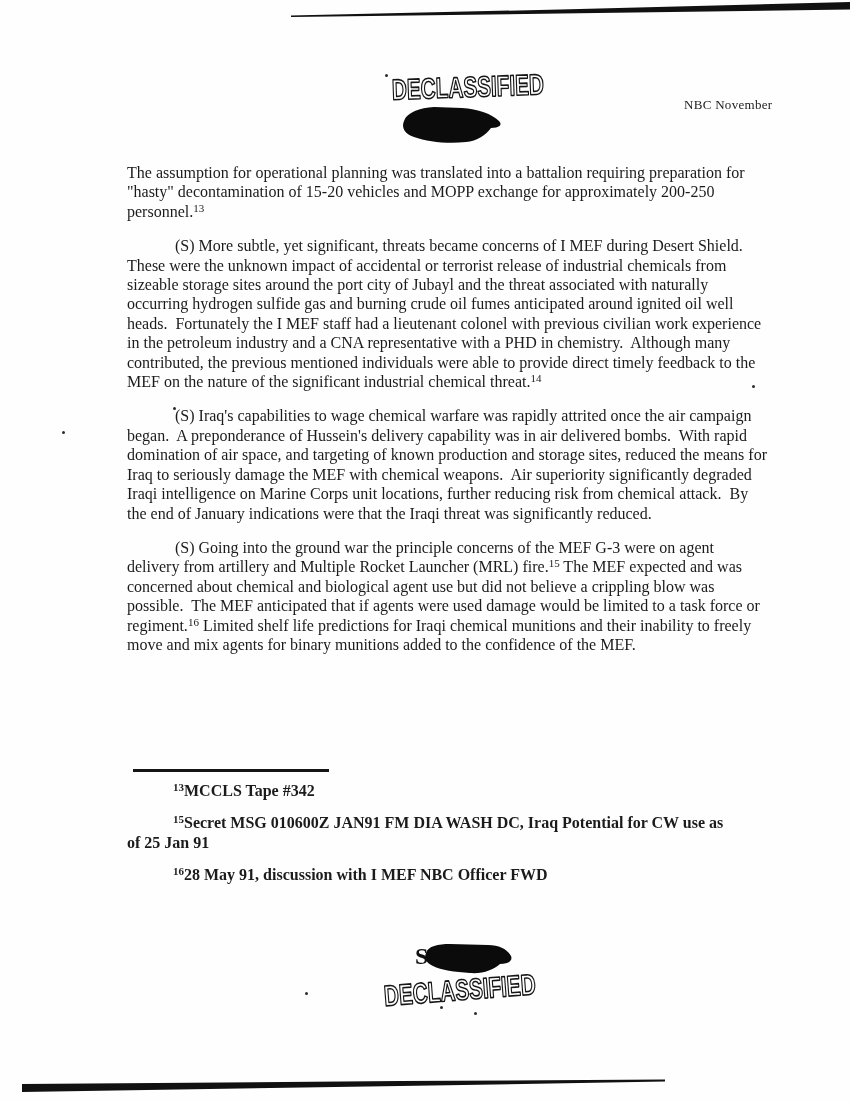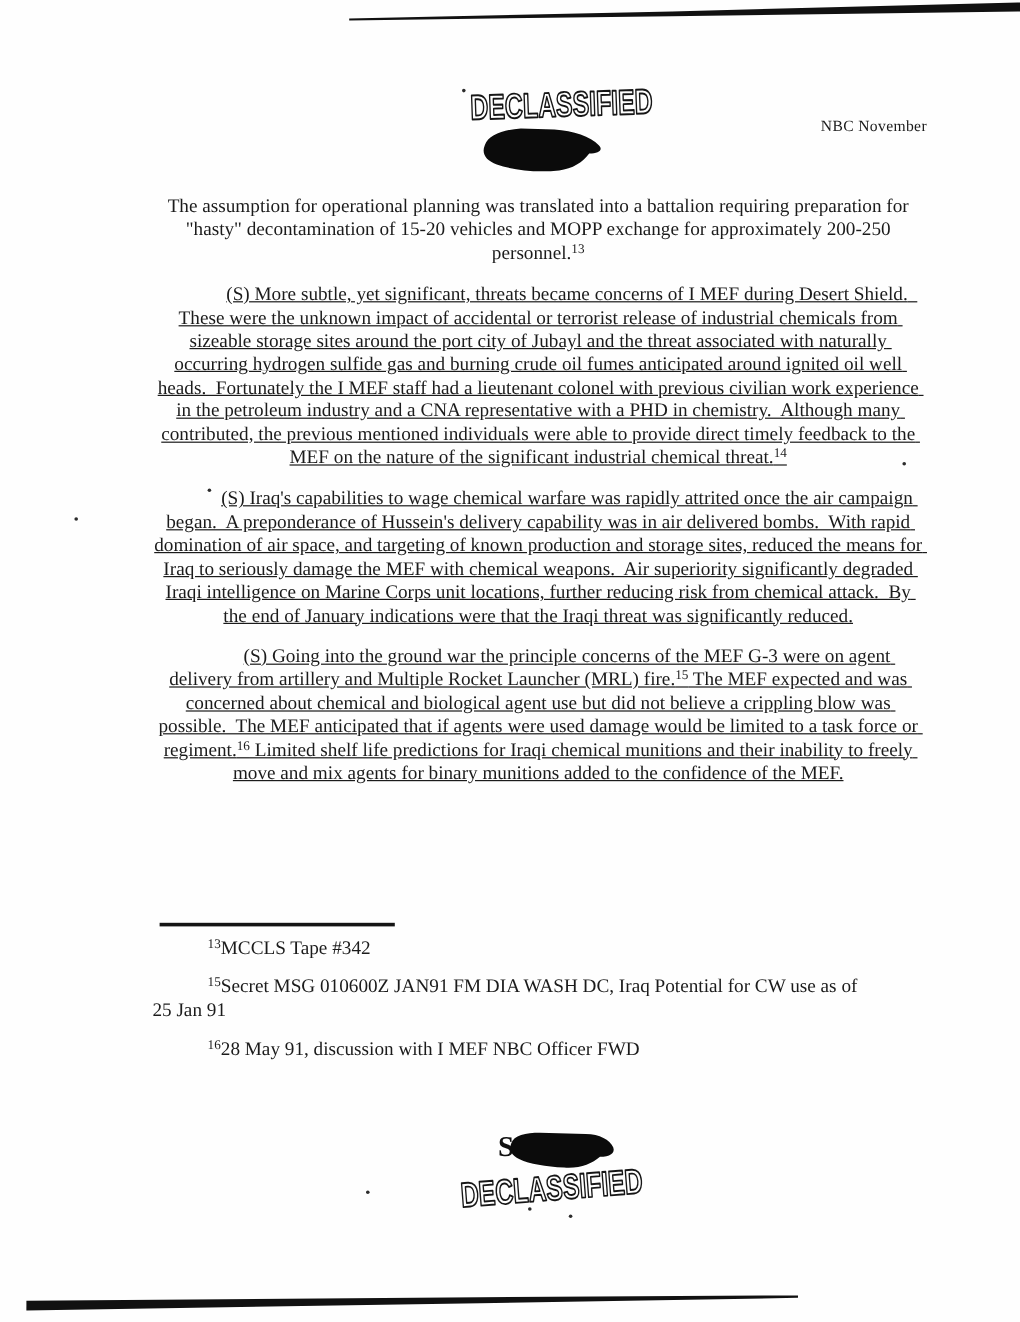--- a/index.html
+++ b/index.html
@@ -14,31 +14,32 @@
   }
   .doc-body {
     position: absolute;
     left: 127px;
     top: 163px;
     width: 643px;
     font-size: 16px;
     line-height: 19.4px;
     z-index: 1;
   }
-  .para { margin: 0 0 15px 0; white-space: pre-wrap; text-align: center; }
-  .para.indent { text-indent: 48px; text-decoration: underline; }
+  .para { margin: 0 0 15px 0; white-space: pre-wrap; }
+  .para.indent { text-indent: 48px; }
   sup { font-size: 11px; line-height: 0; vertical-align: 5px; }
   .footnotes {
     position: absolute;
     left: 127px;
     top: 781px;
     width: 606px;
     font-size: 16px;
     line-height: 19.4px;
     z-index: 1;
+    font-weight: bold;
   }
   .footnote { margin: 0 0 13px 0; text-indent: 46px; white-space: pre-wrap; }
   .header-right {
     position: absolute;
     left: 684px;
     top: 97px;
     font-size: 13px;
     letter-spacing: 0.3px;
   }
   .sep {

